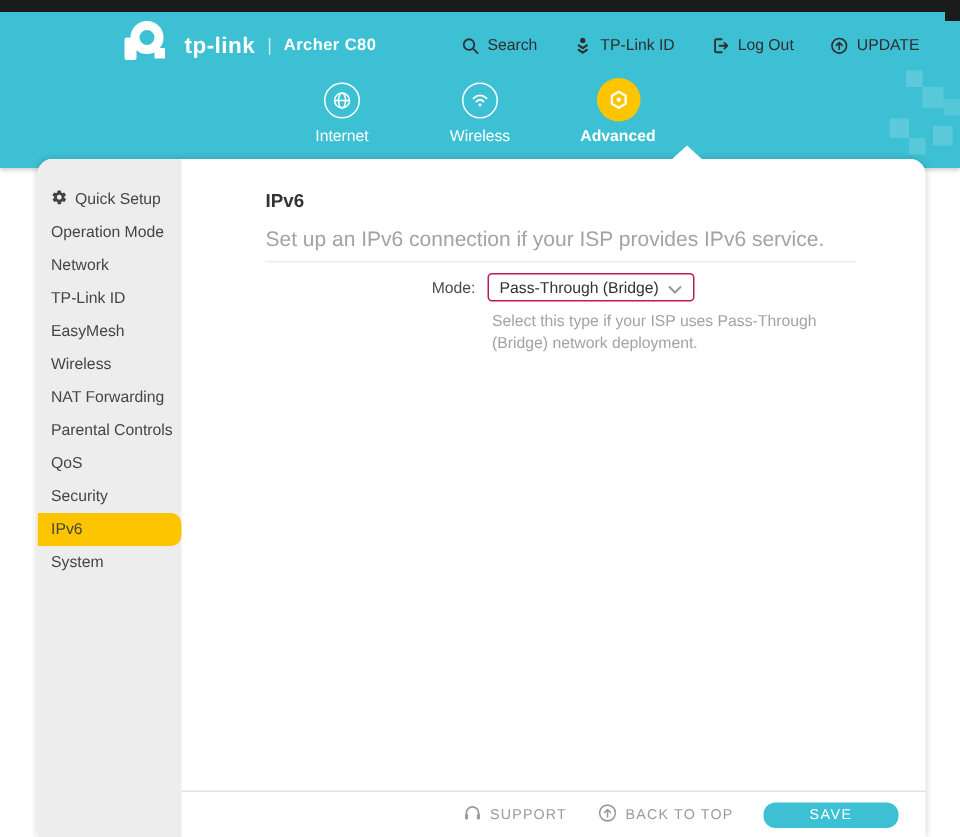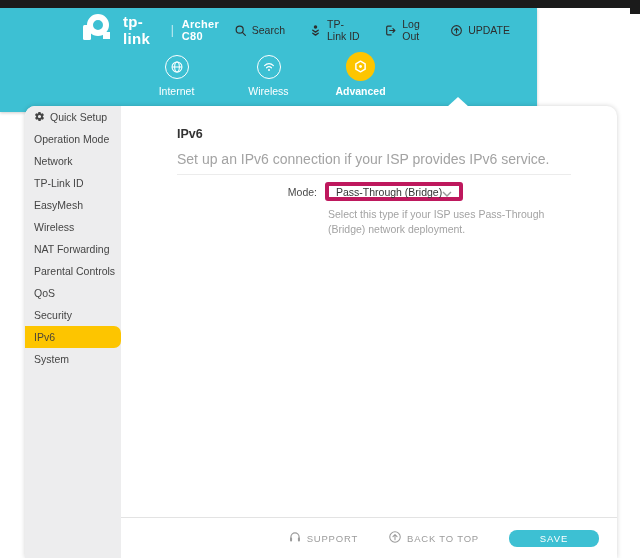--- a/index.html
+++ b/index.html
@@ -5,21 +5,21 @@
   * { margin:0; padding:0; box-sizing:border-box; }
   html,body { width:640px; height:558px; overflow:hidden;
     font-family:"Liberation Sans", sans-serif; background:#fff; }
   .page { position:relative; width:640px; height:558px; }
 
   
   .topbar { position:absolute; left:0; top:0; width:640px; height:8px; background:#1b1b1b; z-index:3; }
   .topbar-step { position:absolute; left:630px; top:8px; width:10px; height:6px; background:#1b1b1b; z-index:3; }
 
   
-  .header { position:absolute; left:0; top:8px; width:537px; height:104px; background:#3dc0d3; z-index:1;
+  .header { position:absolute; left:0; top:8px; width:640px; height:104px; background:#3dc0d3; z-index:1;
     box-shadow:0 1px 3px rgba(0,0,0,.2); }
   .brand-row { display:flex; align-items:center; height:38px; padding:6px 27px 0 74px; }
   .brand { display:flex; align-items:center; color:#fff; }
   .brand-word { font-size:15px; font-weight:bold; letter-spacing:.3px; margin-left:9px; }
   .brand-sep { font-size:12px; opacity:.7; margin:0 8px; font-weight:normal; }
   .brand-model { font-size:11px; font-weight:bold; letter-spacing:.3px; }
   .menu { margin-left:auto; display:flex; align-items:center; gap:24px; }
   .menu-item { display:flex; align-items:center; gap:5px; color:#2e2e2e; font-size:10.5px; cursor:pointer; }
   .menu-item svg { display:block; }
 
@@ -35,40 +35,40 @@
   .sq { position:absolute; z-index:2; }
 
   
   .notch { position:absolute; left:447px; top:97px; width:0; height:0; z-index:5;
     border-left:11px solid transparent; border-right:11px solid transparent; border-bottom:10px solid #fff; }
 
   
   .panel { position:absolute; left:25px; top:106px; width:592px; bottom:0; background:#fff;
     border-radius:10px 10px 0 0; box-shadow:0 0 5px rgba(0,0,0,.18); display:flex; z-index:4; overflow:hidden; }
 
-  .sidebar { width:96px; background:#ededee; flex-shrink:0; }
+  .sidebar { width:96px; background:#ededee; padding-top:16px; flex-shrink:0; }
   .side-item { height:22px; display:flex; align-items:center; padding-left:9px; gap:5px;
     font-size:10.5px; color:#454545; cursor:pointer; white-space:nowrap; }
   .side-item.active { background:#fdc500; border-radius:0 7px 7px 0; color:#4c4636; }
   .side-item svg { flex-shrink:0; }
 
   .content { flex:1; display:flex; flex-direction:column; }
   .main { flex:1; padding:21px 47px 0 56px; }
   .page-title { font-size:12.5px; font-weight:bold; color:#333; }
   .desc { margin-top:10px; font-size:14px; color:#a3a3a3; }
   .divider { margin-top:7px; border:none; border-top:1px solid #ececec; width:394px; }
   .form-row { margin-top:7px; display:flex; align-items:center; }
   .form-label { width:140px; text-align:right; font-size:10.5px; color:#4a4a4a; flex-shrink:0; }
-  .select { margin-left:8px; width:138px; height:19px; border:4px solid #be185d; border-radius:3px;
+  .select { margin-left:8px; width:138px; height:19px; border:1px solid #be185d; border-radius:3px;
     background:#fff; display:flex; align-items:center; padding:0 7px; cursor:pointer; }
   .select-value { flex:1; font-size:10.5px; color:#333; white-space:nowrap; overflow:hidden; }
   .hint { margin:6px 0 0 151px; width:248px; font-size:10.5px; line-height:1.45; color:#a3a3a3; }
 
-  .footer { height:41px; border-top:1px solid #e3e3e3; display:flex; align-items:center;
-    justify-content:flex-end; gap:30px; padding-right:24px; }
+  .footer { height:31px; border-top:1px solid #e3e3e3; display:flex; align-items:center;
+    justify-content:flex-end; gap:20px; padding-right:24px; }
   .footer-link { display:flex; align-items:center; gap:5px; font-size:9.5px; letter-spacing:.8px;
     color:#9b9b9b; cursor:pointer; }
   .save-btn { width:90px; height:17px; background:#3dc0d3; color:#fff; border:none; border-radius:8px;
     font-size:9.5px; letter-spacing:1px; font-family:"Liberation Sans", sans-serif; cursor:pointer; }
 </style>
 </head>
 <body>
 
 <div class="page">
 

